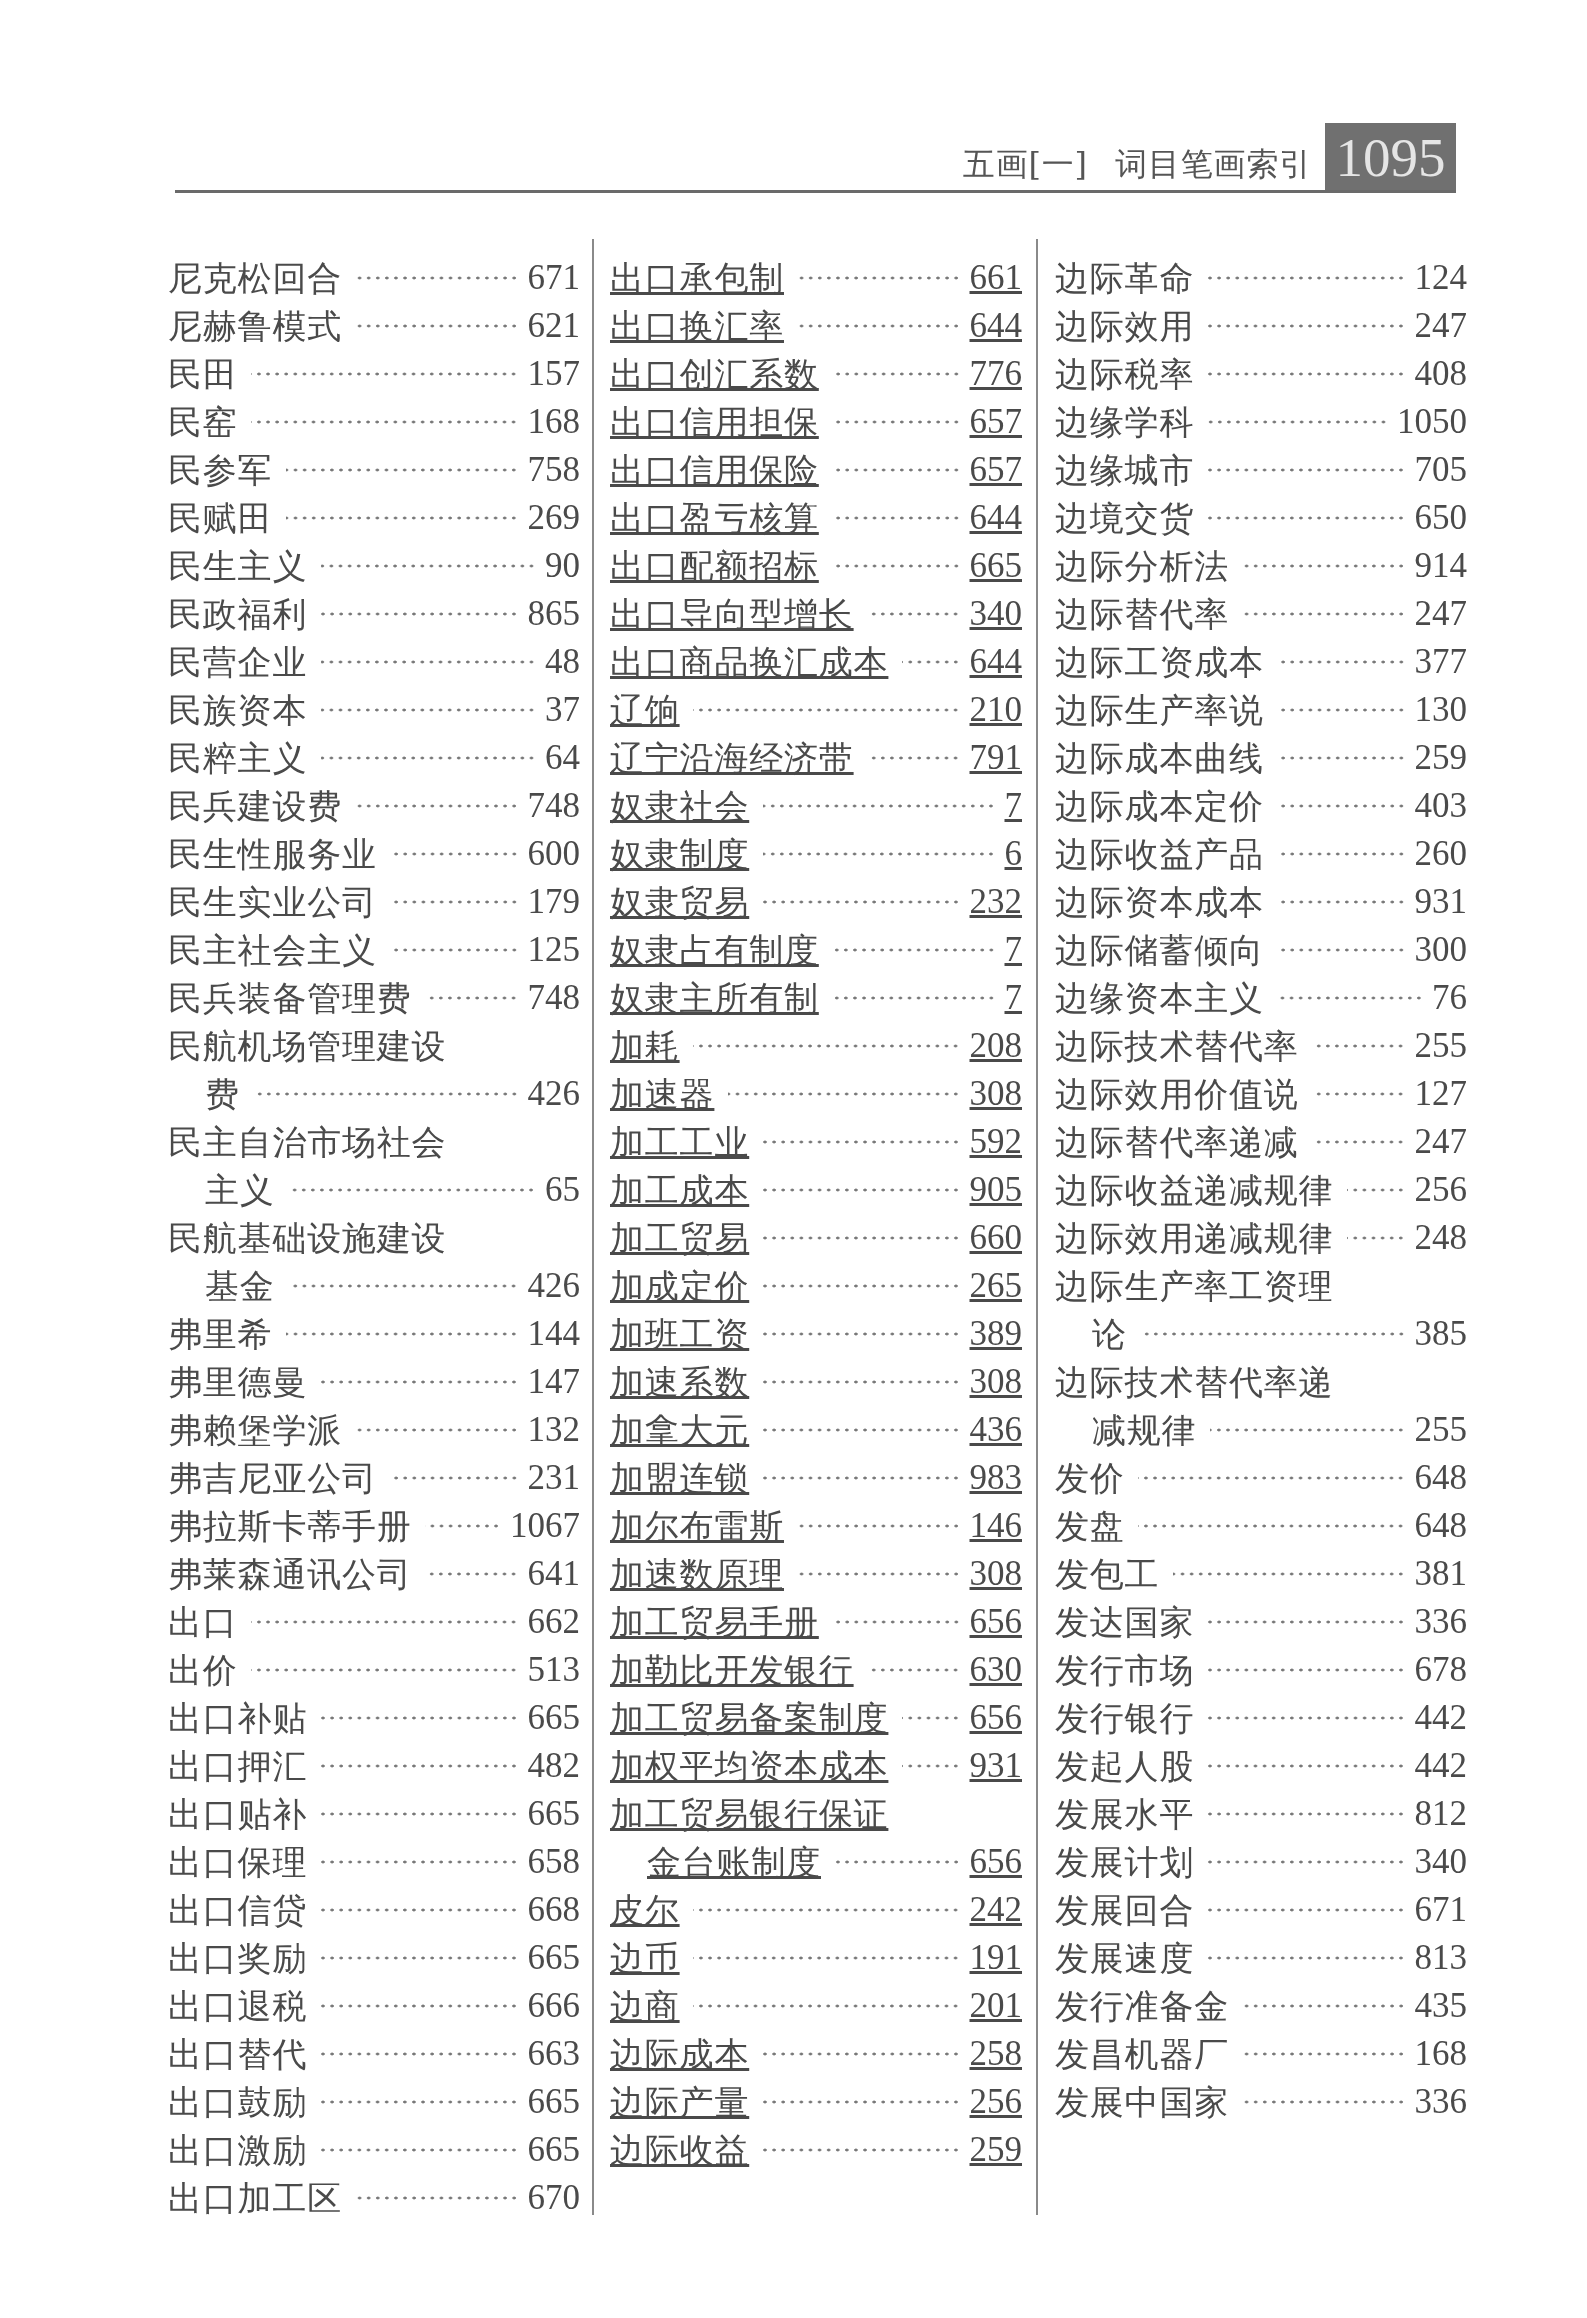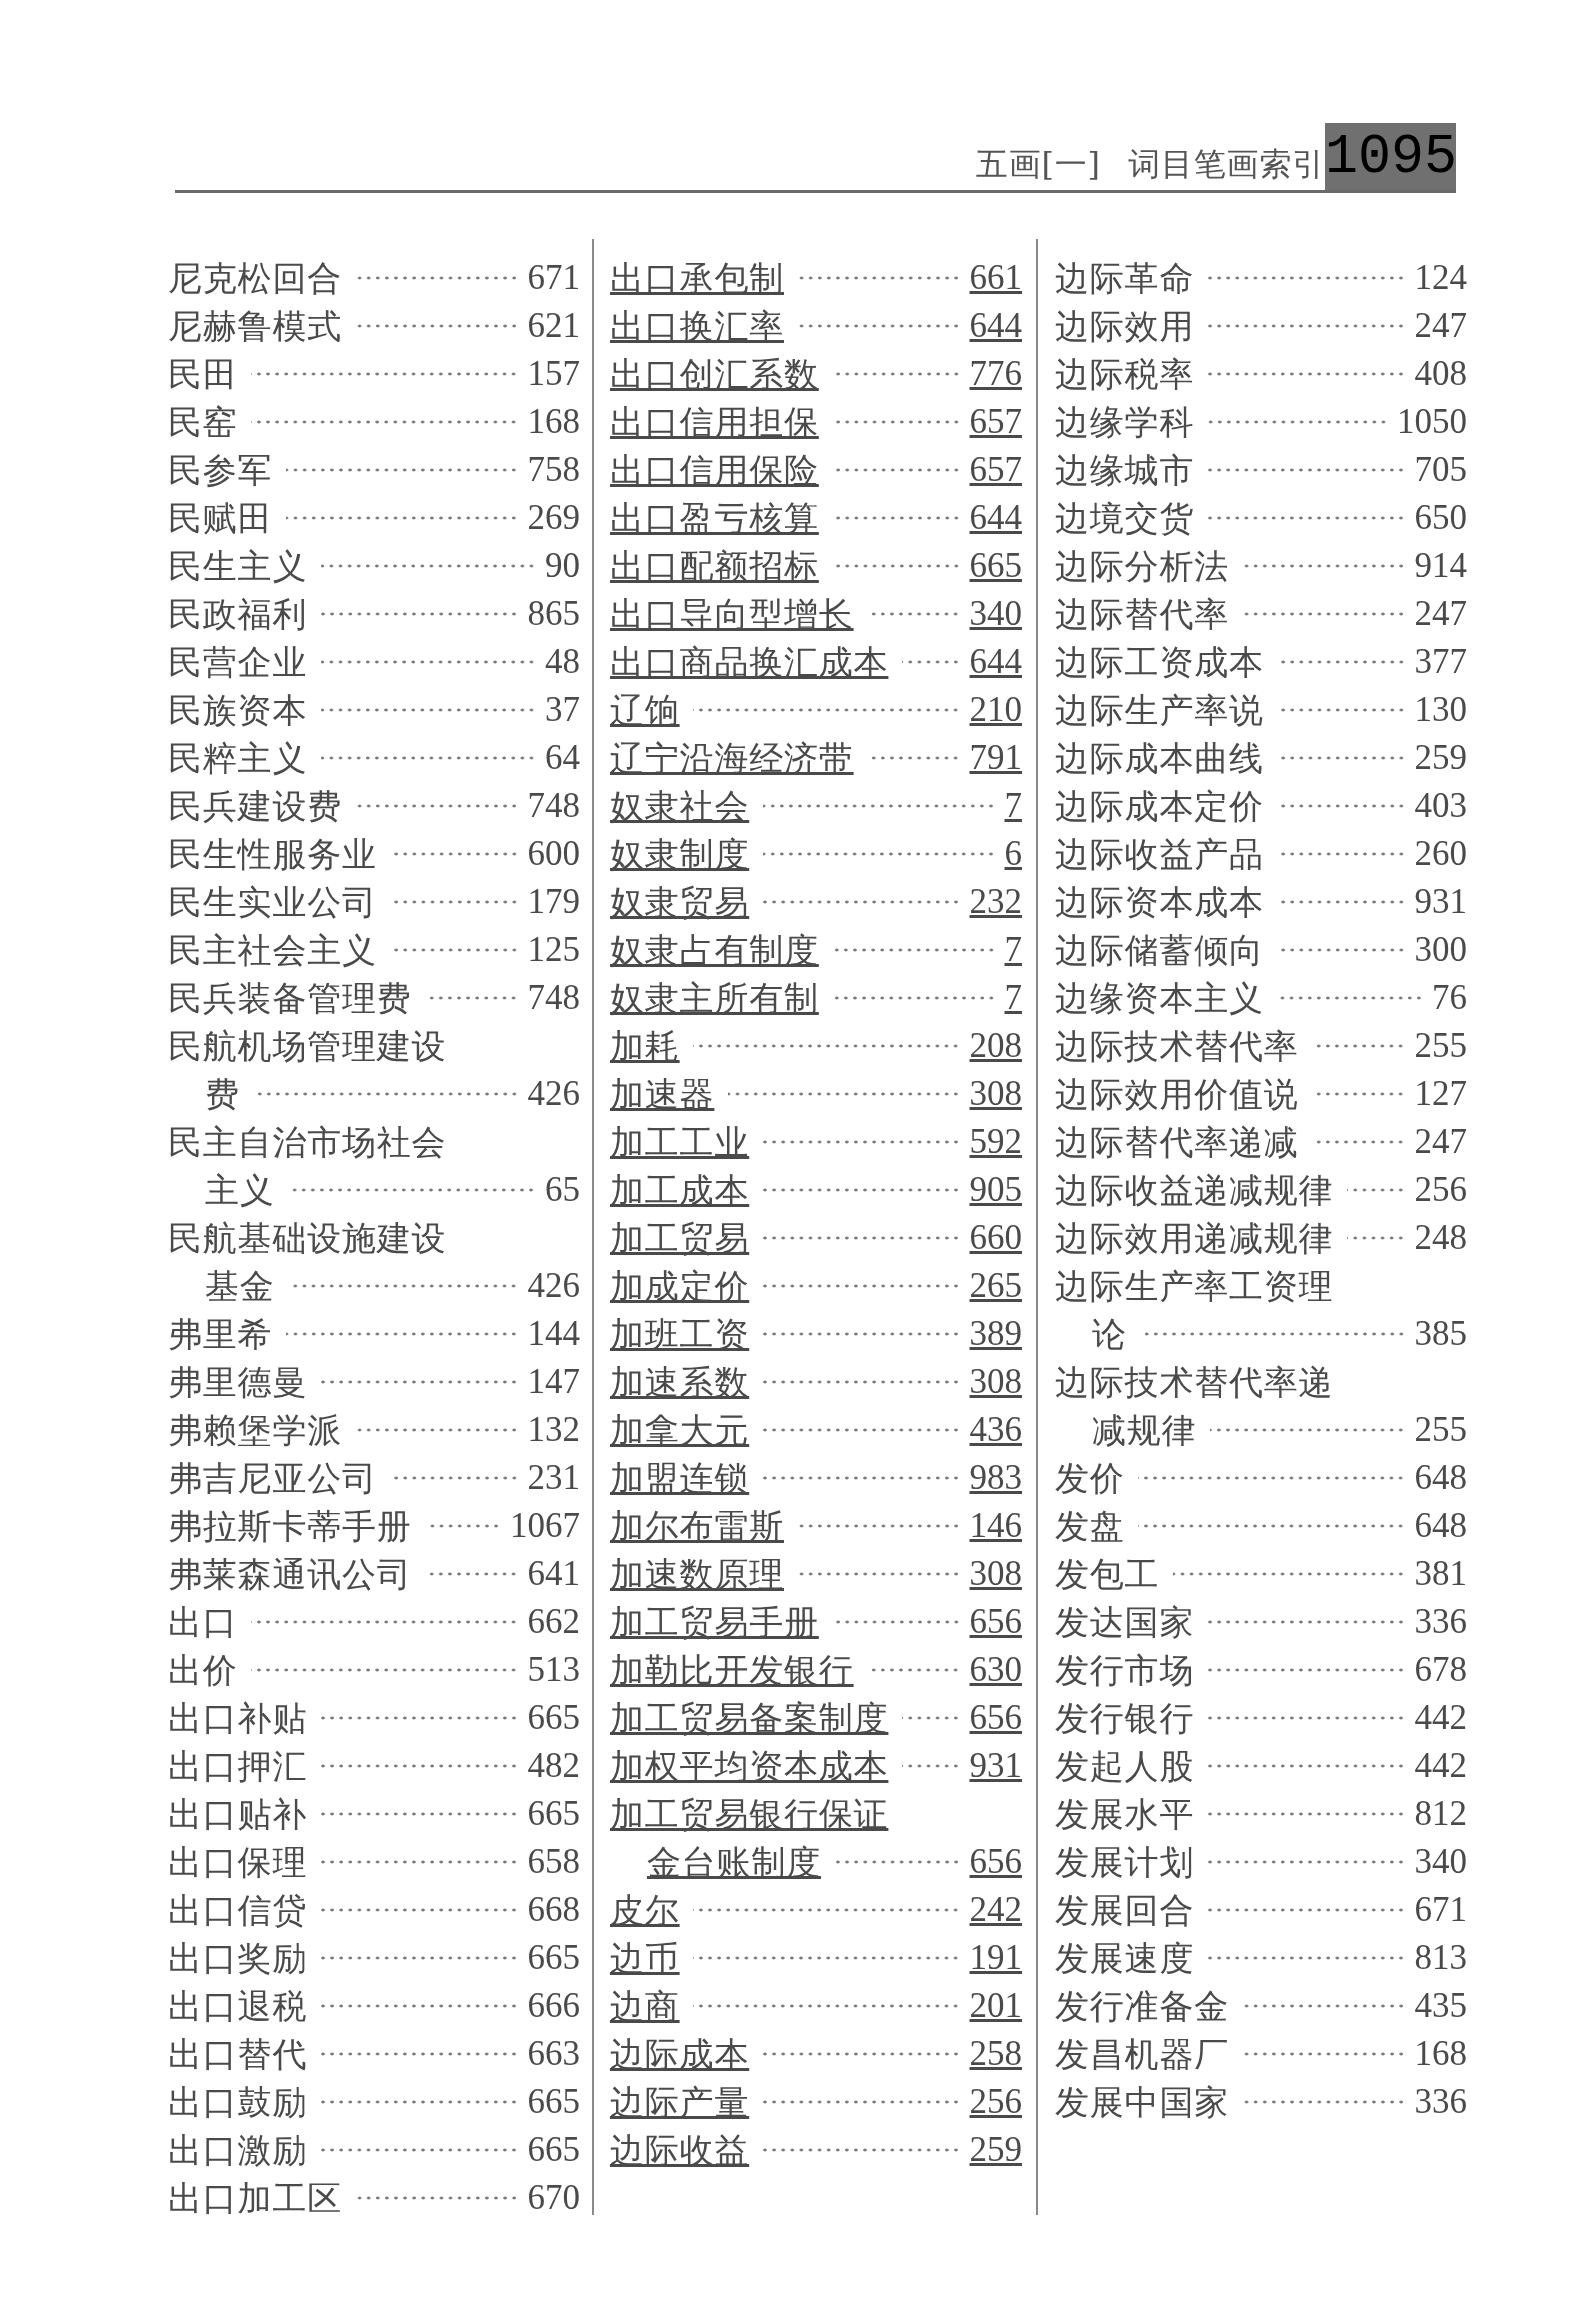--- a/index.html
+++ b/index.html
@@ -3,26 +3,26 @@
 <meta charset="utf-8">
 <style>
   html, body { margin: 0; padding: 0; }
   body {
     width: 1588px; height: 2319px; background: #ffffff; position: relative; overflow: hidden;
     font-family: "DejaVu Serif", "Liberation Serif", serif; color: #4a4a4a;
   }
   .page-header { position: absolute; left: 175px; top: 114px; width: 1281px; height: 79px; }
   .header-rule { position: absolute; left: 0; right: 0; bottom: 0; height: 3px; background: #6a6a6a; }
   .header-title {
-    position: absolute; right: 131px; bottom: 6.1px; font-size: 32px; color: #555; letter-spacing: 0.8px; white-space: nowrap; margin-top: 27px;
+    position: absolute; right: 144px; bottom: 6.1px; font-size: 32px; color: #555; letter-spacing: 0.8px; white-space: nowrap; margin-top: 27px;
   }
   .header-title .sep { display: inline-block; width: 27.4px; }
   .page-num-box {
     position: absolute; right: 0; top: 9.1px; width: 131px; height: 70px; background: #707070;
-    color: #000000; font-family: Liberation Mono, monospace; font-size: 55px; line-height: 70px; text-align: center;
+    color: #e5e5e5; font-family: Liberation Serif, serif; font-size: 55px; line-height: 70px; text-align: center;
   }
   .columns { position: absolute; left: 168px; top: 239px; width: 1296px; height: 1982px; }
   .col { position: absolute; top: 15px; width: 412px; }
   .col-0 { left: 0; }
   .col-1 { left: 442px; text-decoration: underline; }
   .col-2 { left: 887px; }
   .divider { position: absolute; top: 0; width: 2.3px; height: 1976px; background: #8a8a8a; }
   .divider-1 { left: 424px; }
   .divider-2 { left: 868px; }
   .row { height: 48px; display: flex; align-items: center; font-size: 34px; line-height: 48px; white-space: nowrap; }

